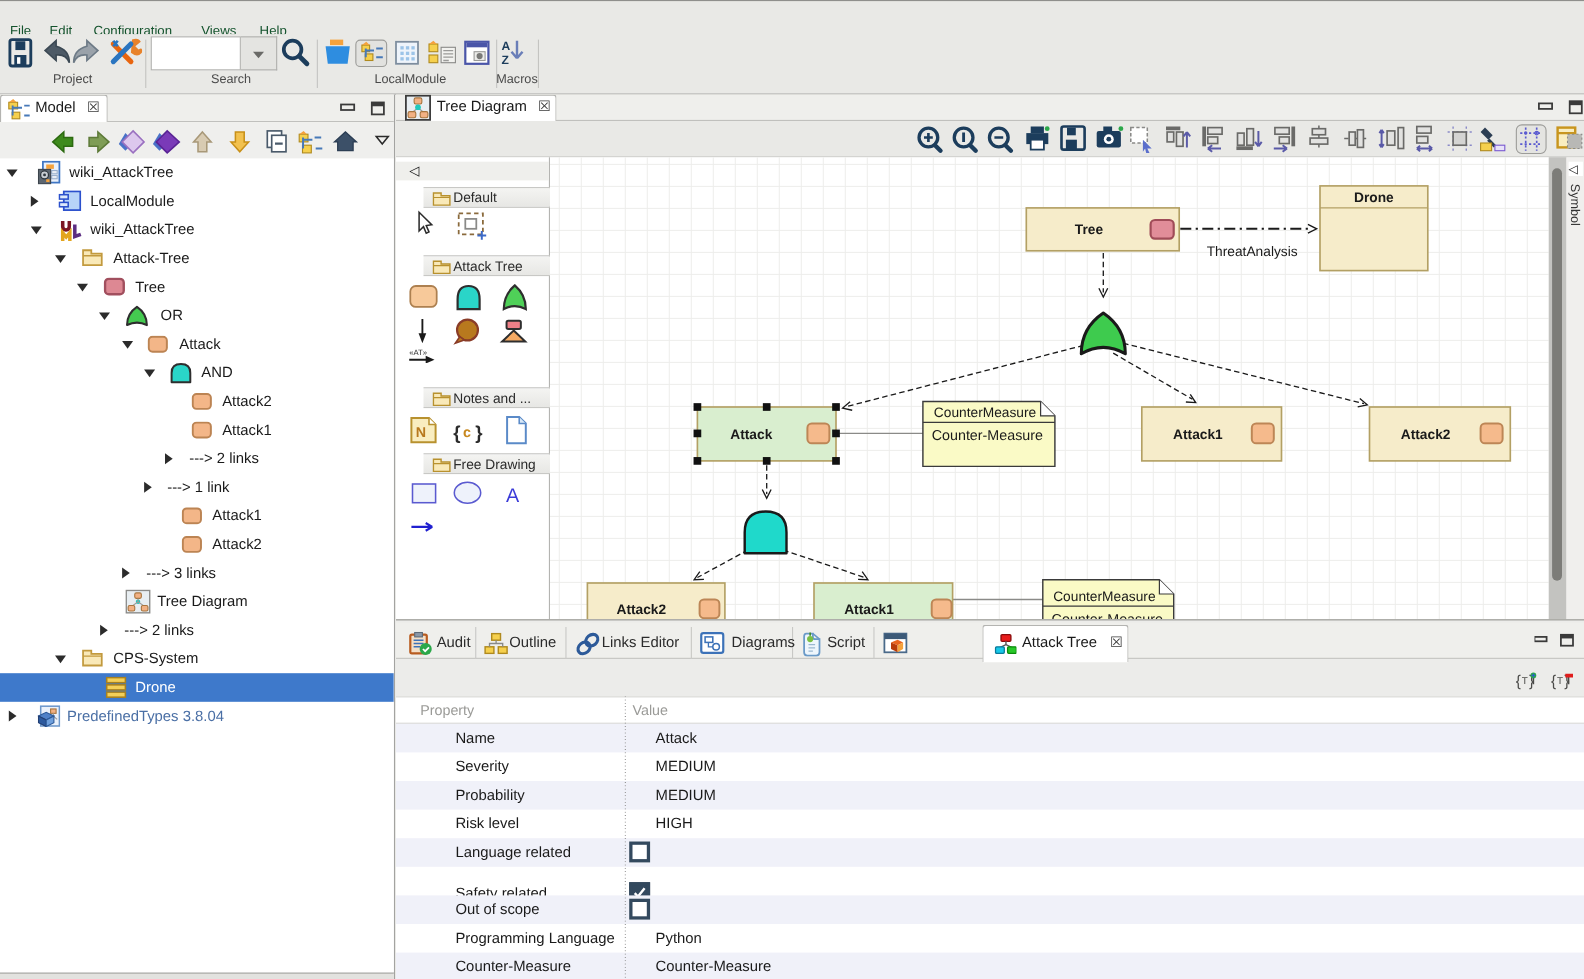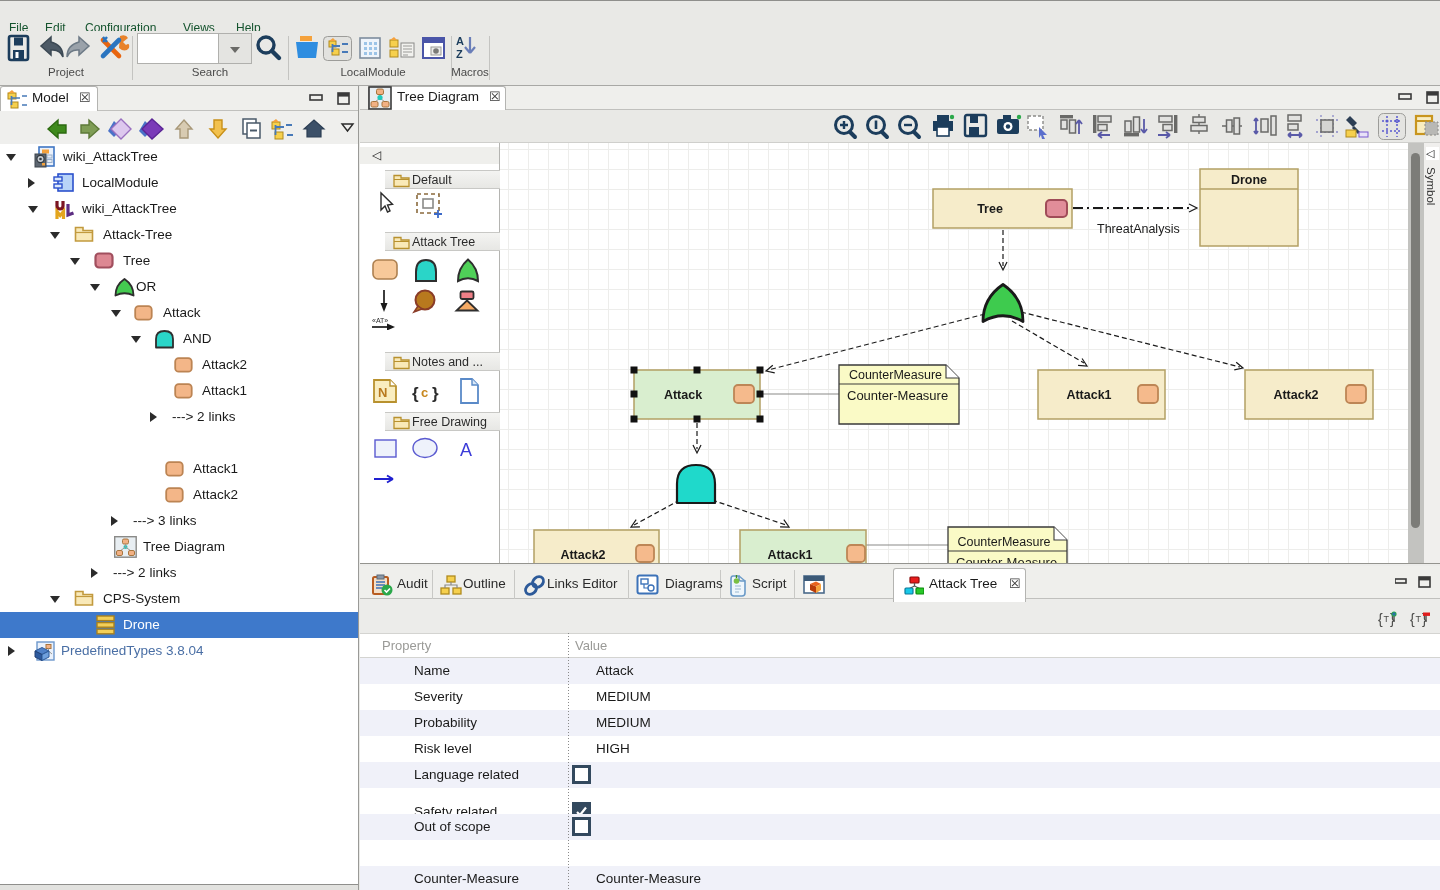--- a/index.html
+++ b/index.html
@@ -234,21 +234,21 @@
           <svg class="ticon" style="left:94px;top:4px;" width="20" height="17">
             <rect x="1.5" y="1.5" width="17" height="14" rx="3.5" fill="#dd8893" stroke="#a14f5e" stroke-width="2.2"></rect>
           </svg>
           <span class="lbl" style="left:123px;">Tree</span>
         </div>
 <div class="trow" style="top:130px;">
           <span class="arr-d" style="left:90px;"></span>
           <svg class="ticon" style="left:114px;top:3px;" width="22" height="20">
             <path d="M1.5 18.5 Q10.5 14 19.5 18.5 Q19.5 8 10.5 2 Q1.5 8 1.5 18.5 Z" fill="#44ca50" stroke="#2e2e2e" stroke-width="1.9" stroke-linejoin="round"></path>
           </svg>
-          <span class="lbl" style="left:136px;">OR</span>
+          <span class="lbl" style="left:146px;">OR</span>
         </div>
 <div class="trow" style="top:156px;">
           <span class="arr-d" style="left:111px;"></span>
           <svg class="ticon" style="left:134px;top:5px;" width="19" height="16">
             <rect x="1.2" y="1.2" width="16.5" height="13.5" rx="3.5" fill="#f3b688" stroke="#bc8453" stroke-width="1.8"></rect>
           </svg>
           <span class="lbl" style="left:163px;">Attack</span>
         </div>
 <div class="trow" style="top:182px;">
           <span class="arr-d" style="left:131px;"></span>
@@ -265,20 +265,24 @@
         </div>
 <div class="trow" style="top:234px;">
           <svg class="ticon" style="left:174px;top:5px;" width="19" height="16">
             <rect x="1.2" y="1.2" width="16.5" height="13.5" rx="3.5" fill="#f3b688" stroke="#bc8453" stroke-width="1.8"></rect>
           </svg>
           <span class="lbl" style="left:202px;">Attack1</span>
         </div>
 <div class="trow" style="top:260px;">
           <span class="arr-r" style="left:150px;"></span>
           <span class="lbl" style="left:172px;">---&gt; 2 links</span>
+        </div>
+<div class="trow" style="top:286px;">
+          <span class="arr-r" style="left:131px;"></span>
+          <span class="lbl" style="left:152px;">---&gt; 1 link</span>
         </div>
 <div class="trow" style="top:312px;">
           <svg class="ticon" style="left:165px;top:5px;" width="19" height="16">
             <rect x="1.2" y="1.2" width="16.5" height="13.5" rx="3.5" fill="#f3b688" stroke="#bc8453" stroke-width="1.8"></rect>
           </svg>
           <span class="lbl" style="left:193px;">Attack1</span>
         </div>
 <div class="trow" style="top:338px;">
           <svg class="ticon" style="left:165px;top:5px;" width="19" height="16">
             <rect x="1.2" y="1.2" width="16.5" height="13.5" rx="3.5" fill="#f3b688" stroke="#bc8453" stroke-width="1.8"></rect>
@@ -736,20 +740,24 @@
           <span class="cbox checked">
             <svg width="13" height="13" style="position:absolute;left:0;top:0;">
               <path d="M2 7 L5 10 L11 2.5" stroke="#fff" stroke-width="2.2" fill="none"></path>
             </svg>
           </span>
         </div>
 <div class="prow odd" style="top:181px;">
           <span class="pname">Out of scope</span>
           <span class="cbox"></span>
         </div>
+<div class="prow" style="top:207px;">
+          <span class="pname">Programming Language</span>
+          <span class="pval">Python</span>
+        </div>
 <div class="prow odd" style="top:233px;">
           <span class="pname">Counter-Measure</span>
           <span class="pval">Counter-Measure</span>
         </div>
 <div class="coldiv"></div>
   </div>
 </div>
 
 </div>
 

